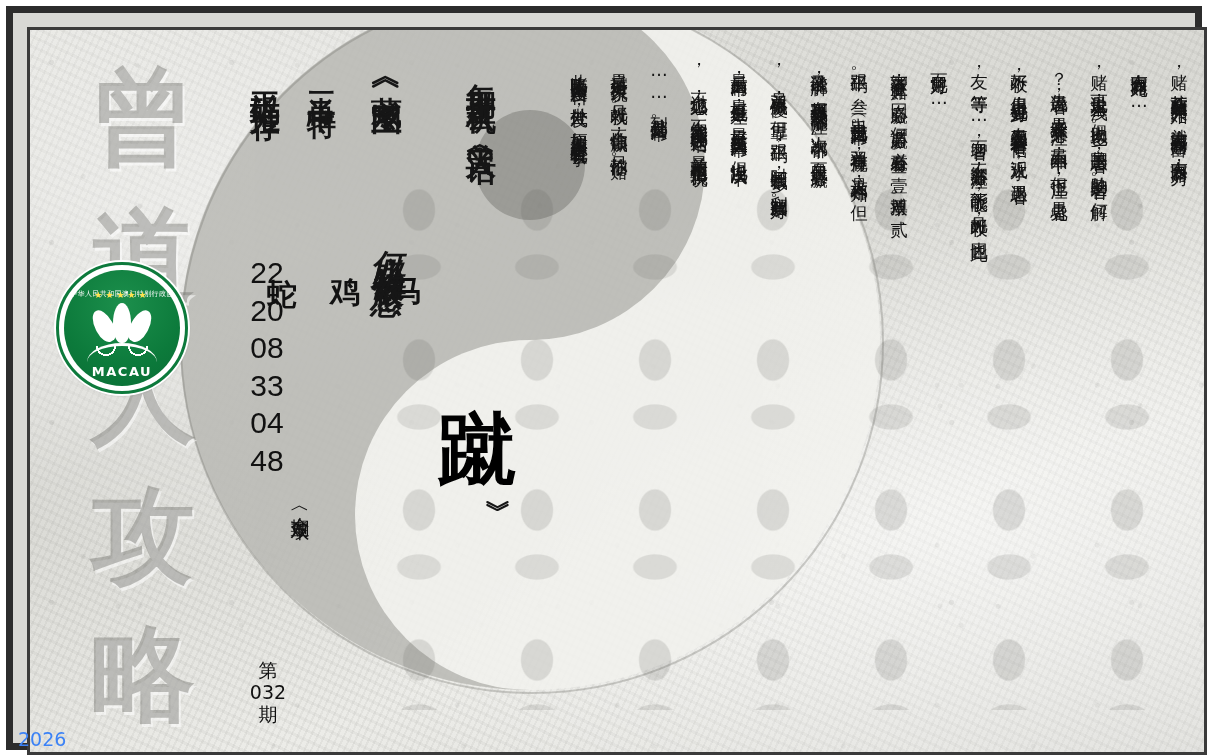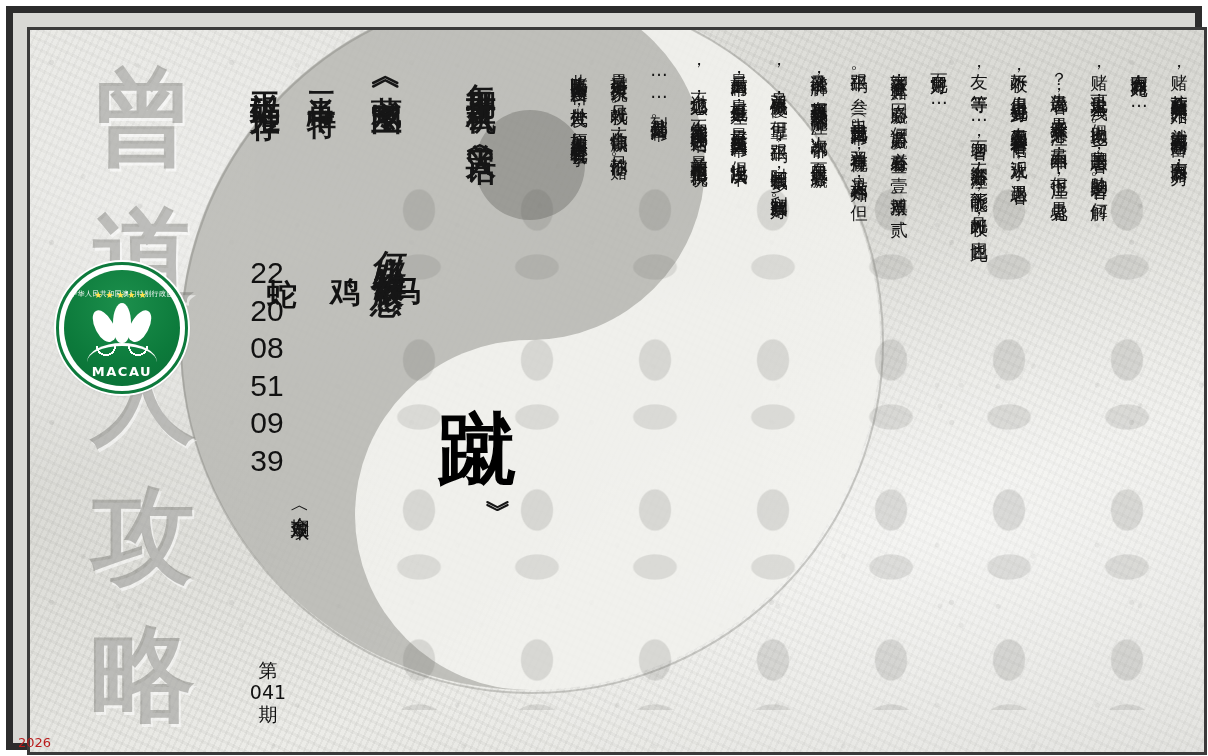--- a/index.html
+++ b/index.html
@@ -329,22 +329,22 @@
     color: #141414;
     position: absolute;
     top: 30px;
     max-height: 660px;
     white-space: normal;
   }
 
   .year-label {
     position: absolute;
     left: 18px; bottom: 6px;
-    font-size: 13px;
-    color: #b91c1c;
+    font-size: 19px;
+    color: #3b82f6;
     font-family: "DejaVu Sans", sans-serif;
   }
 </style>
 </head>
 <body>
 
 <div id="root">
   <div class="frame-outer">
     <div class="frame-inner">
 
@@ -380,27 +380,27 @@
           <div class="emblem-water"></div>
           <div class="emblem-bottom">MACAU</div>
         </div>
       </div>
 
       <div class="vtext col-pingma">平码推荐：</div>
       <div class="nums">
         <div>22</div>
         <div>20</div>
         <div>08</div>
-        <div>51</div>
-        <div>09</div>
-        <div>39</div>
+        <div>33</div>
+        <div>04</div>
+        <div>48</div>
       </div>
       <div class="col-issue">
         <div>第</div>
-        <div>041</div>
+        <div>032</div>
         <div>期</div>
       </div>
 
       <div class="vtext col-sanxiao">三肖中特：</div>
       <div class="zodiacs">
         <span>马</span>
         <span>鸡</span>
         <span>蛇</span>
       </div>
       <div class="odd-even">〈今期单双〉</div>

